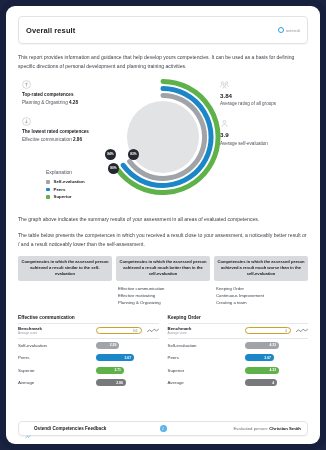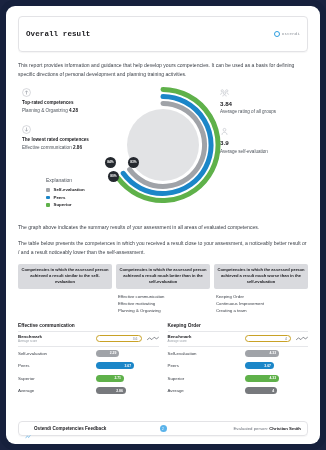--- a/index.html
+++ b/index.html
@@ -21,26 +21,25 @@
     border-radius: 9px;
     padding: 10px 12px 8px 12px;
     position: relative;
     overflow: hidden;
   }
 
   
   .hdr {
     border: 1px solid #e3e3e6;
     border-radius: 4px;
-    height: 36px;
+    height: 28px;
     display: flex; align-items: center;
     justify-content: space-between;
     padding: 0 7px;
     box-shadow: 0 1px 1px rgba(0,0,0,.04);
-    font-family: Liberation Mono, monospace;
   }
   .hdr-title { font-size: 7.5px; font-weight: bold; color: #1b1b1f; letter-spacing:.1px; }
   .logo { display:flex; align-items:center; gap:2px; }
   .logo-mark {
     width: 6px; height: 6px; border-radius: 50%;
     border: 1.6px solid #2f9fe0; background: #fff;
   }
   .logo-txt { font-size: 4px; color: #8b9199; letter-spacing:.2px; }
 
   

